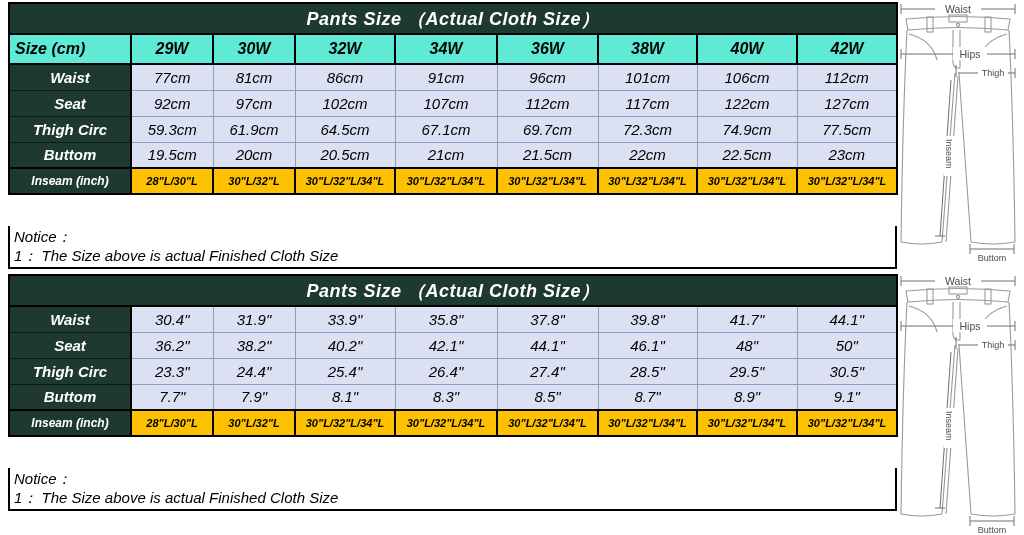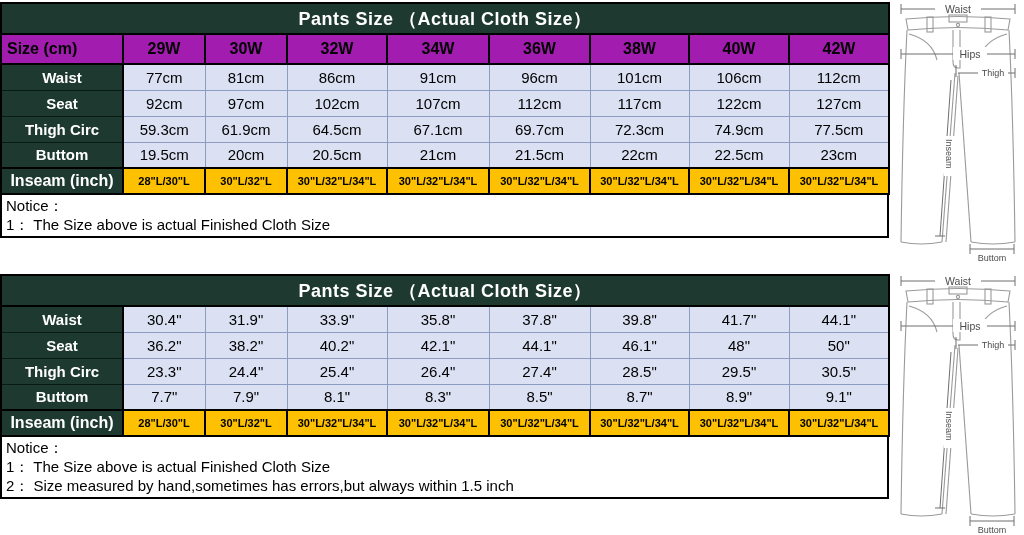--- a/index.html
+++ b/index.html
@@ -1,40 +1,40 @@
 <!DOCTYPE html>
 <html><head>
 <meta charset="utf-8">
 <style>
   * { margin:0; padding:0; box-sizing:border-box; }
   body { background:#fff; font-family:"Liberation Sans", sans-serif; }
   #screen { position:relative; width:1024px; height:535px; background:#fff; overflow:hidden; }
 
-  .sec { position:absolute; left:0; width:811px; }
+  .sec { position:absolute; left:8px; width:811px;font-style:italic; }
   .sec1 { top:2px; }
   .sec2 { top:274px; }
 
   table.sz { border-collapse:collapse; table-layout:fixed; width:889px; border:2px solid #000; }
   td { overflow:hidden; white-space:nowrap; }
 
   td.t  { background:#1e3a30; color:#fff; font-weight:bold; font-size:18px; text-align:center;
           height:31px; border:2px solid #000; letter-spacing:.5px; }
-  td.h  { background:#a21caf; color:#000; font-weight:bold; font-size:16px; text-align:center;
+  td.h  { background:#5eead4; color:#000; font-weight:bold; font-size:16px; text-align:center;
           height:30px; border:2px solid #000; }
   td.hl { text-align:left; padding-left:5px; }
   td.l  { background:#1e3a30; color:#fff; font-weight:bold; font-size:15px; text-align:center;
           height:26px; border:1px solid #071a13; border-left:2px solid #000; border-right:2px solid #000; }
   td.v  { background:#dbe1f3; color:#000; font-size:15px; text-align:center;
           height:26px; border:1px solid #8d9cc3; }
-  td.il { border-bottom:2px solid #000; border-top:2px solid #000; font-size:16px;text-align:center; }
+  td.il { border-bottom:2px solid #000; border-top:2px solid #000; font-size:12px;text-align:center; }
   td.iv { background:#fdc101; color:#000; font-weight:bold; font-size:11px; text-align:center;
           height:23px; border:2px solid #000; }
 
   .notice { width:889px; border:2px solid #000; border-top:none; background:#fff; color:#000;
-            font-size:15px; line-height:19px; padding:1px 4px 2px 4px; }
+            font-size:15px; line-height:19px; padding:1px 4px 2px 4px;margin-top:31px; }
 
   svg.pants { position:absolute; left:894px; }
   .p1 { top:0px; }
   .p2 { top:272px; }
   .outline { stroke:#9a9a9a; fill:none; stroke-width:1.1; }
   .meas    { stroke:#6f6f6f; stroke-width:1; }
   .lbl     { fill:#4c4c4c; font-size:10.5px; font-family:"Liberation Sans", sans-serif; }
   .lbl.sm  { font-size:9px; }
 </style>
 </head>
@@ -203,21 +203,20 @@
         <td class="iv">30"L/32"L/34"L</td>
         <td class="iv">30"L/32"L/34"L</td>
         <td class="iv">30"L/32"L/34"L</td>
         <td class="iv">30"L/32"L/34"L</td>
       </tr>
     </tbody>
       </table>
     <div class="notice">
       <div>Notice：</div>
       <div>1： The Size above is actual Finished Cloth Size</div>
-      <div>2： Size measured by hand,sometimes has errors,but always within 1.5 inch</div>
     </div>
   </div>
 
   <svg class="pants p1" width="129" height="263" viewBox="0 0 129 263">
     <g>
       <line class="meas" x1="7" y1="9" x2="121" y2="9"></line>
       <line class="meas" x1="7" y1="4" x2="7" y2="14"></line>
       <line class="meas" x1="121" y1="4" x2="121" y2="14"></line>
       <rect x="41" y="2" width="46" height="13" fill="#fff"></rect>
       <path class="outline" d="M12,19 Q64,14 116,19 L114,30 Q64,25 14,30 Z"></path>

